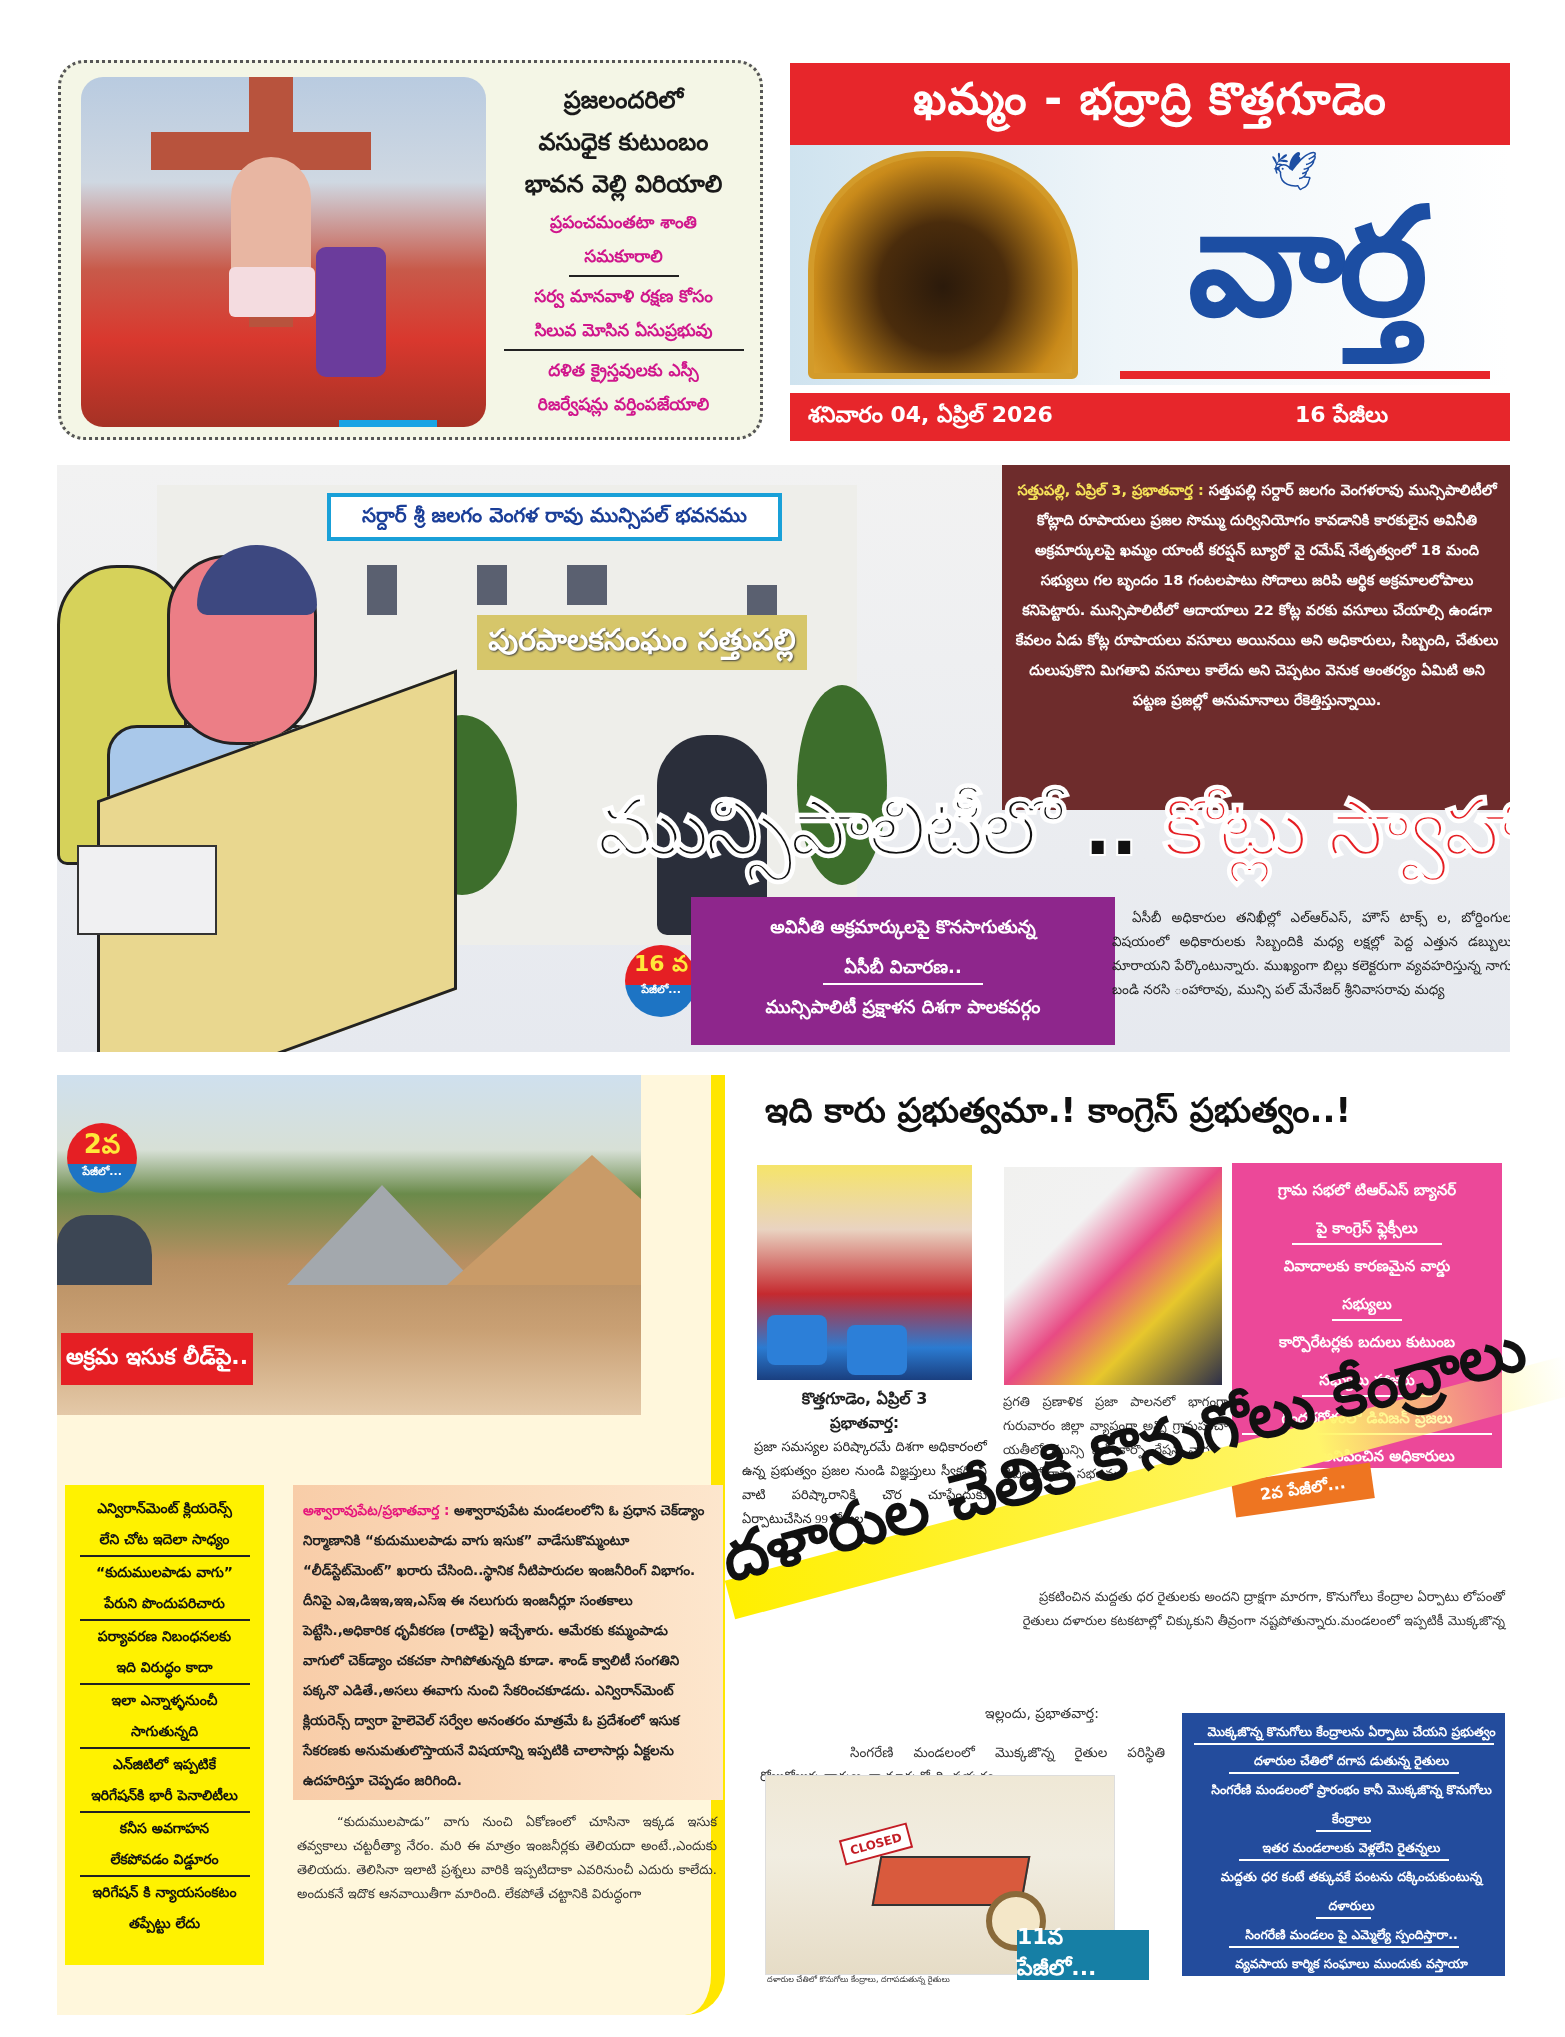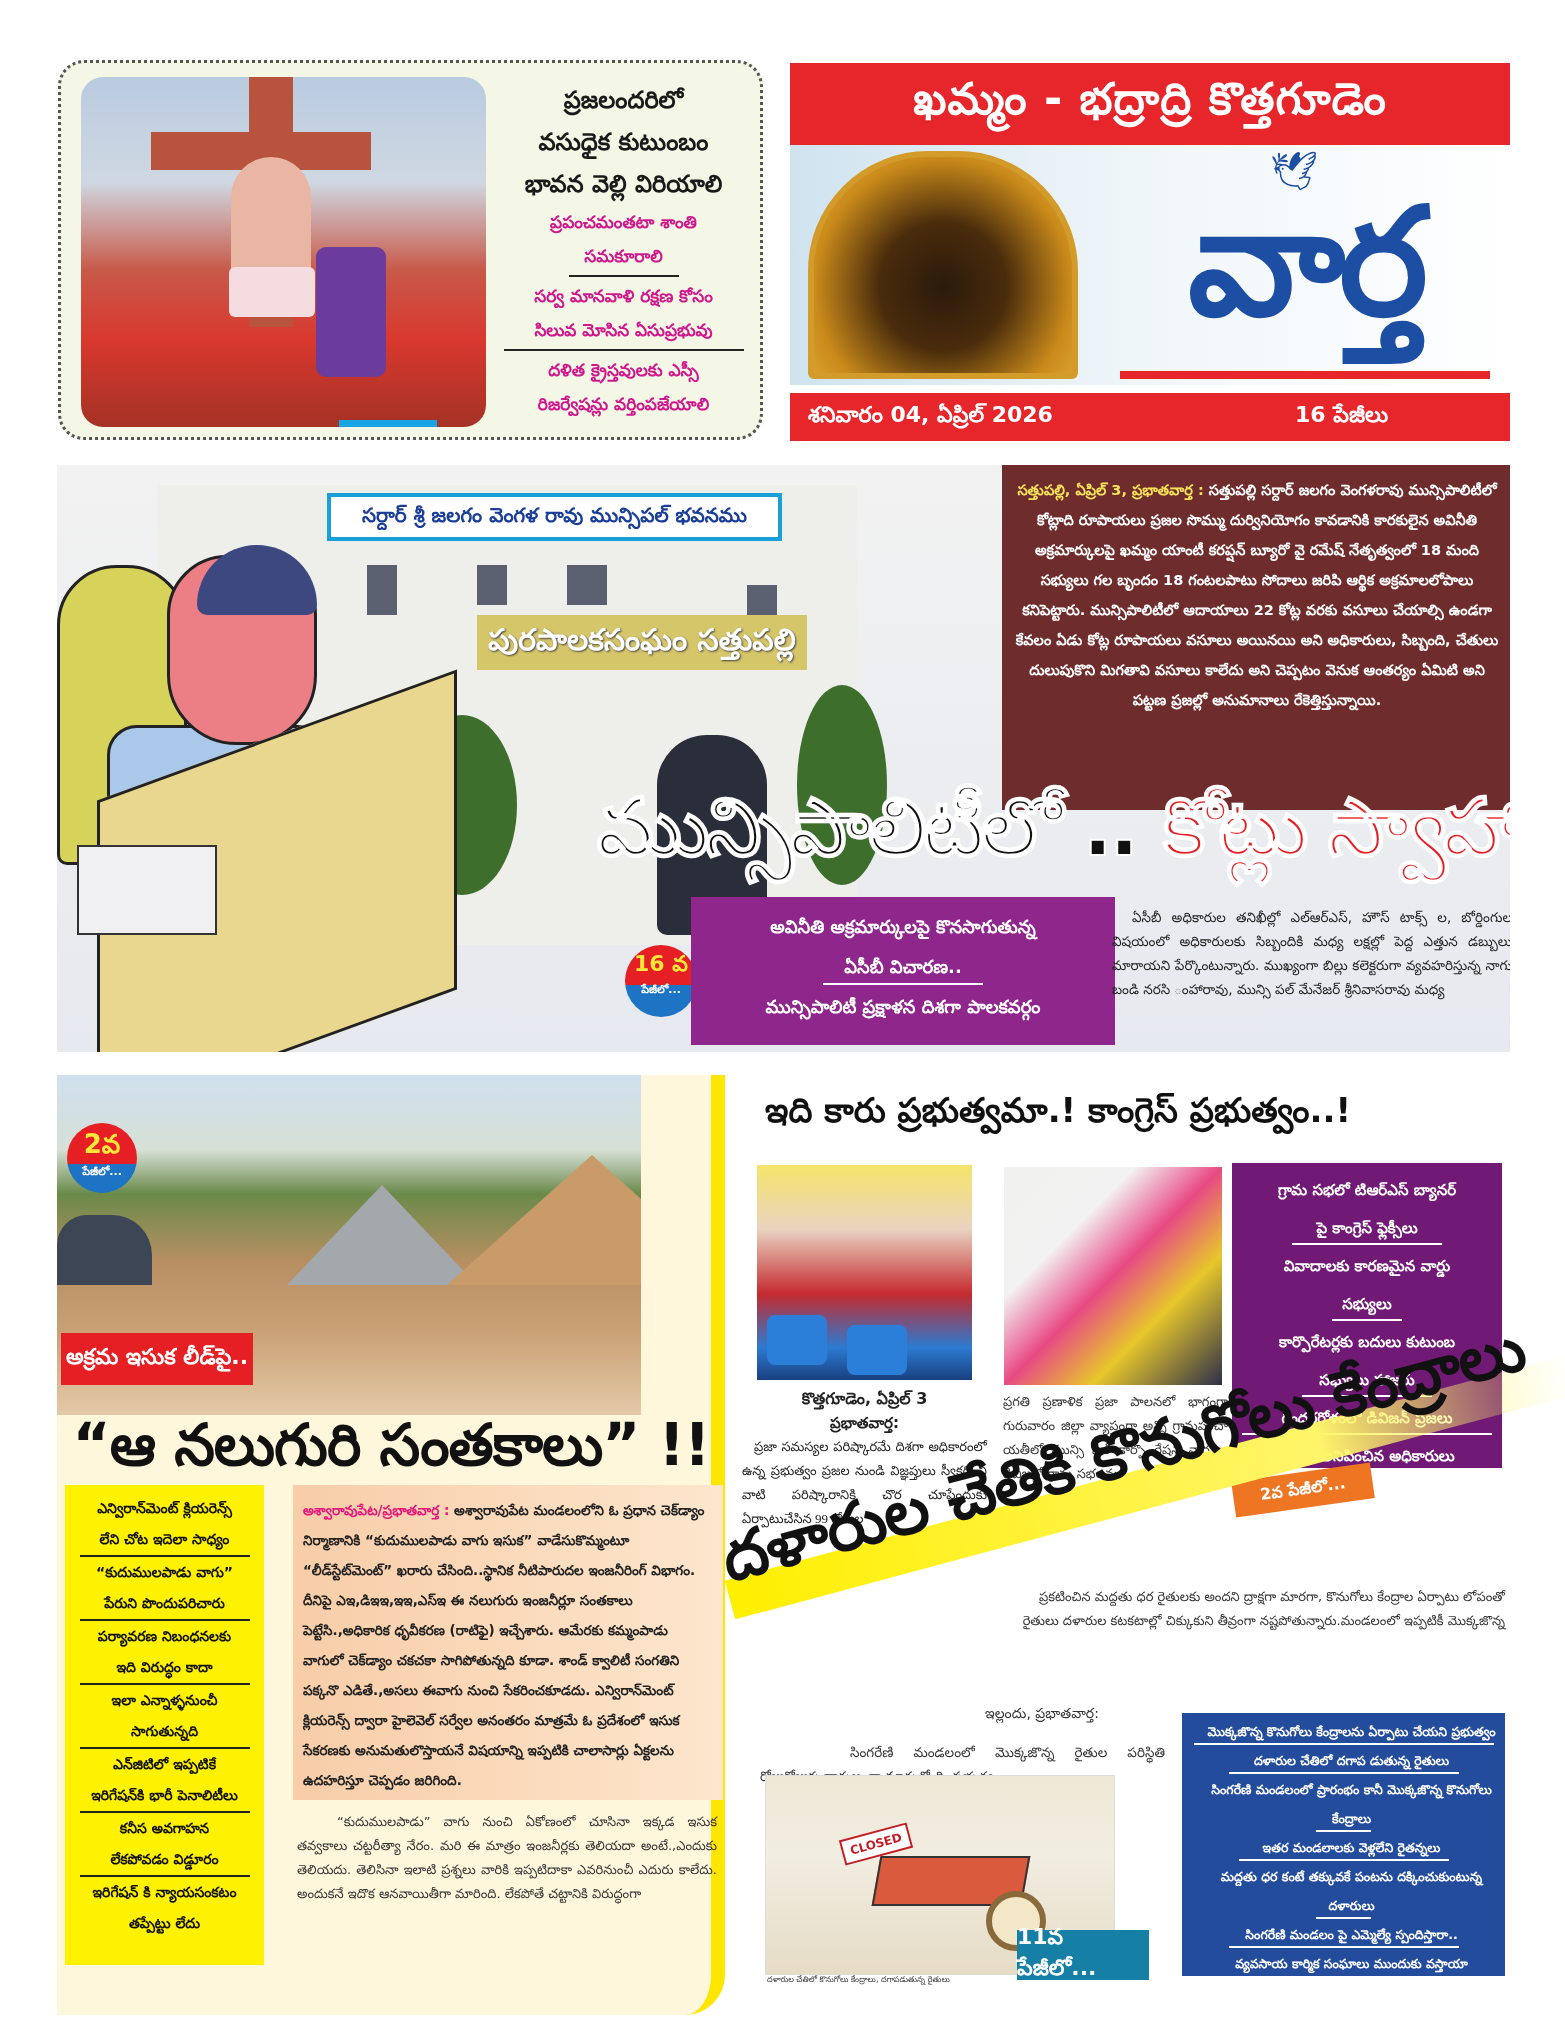--- a/index.html
+++ b/index.html
@@ -77,21 +77,21 @@
   #sand-body { left: 240px; top: 735px; width: 420px; font-size: 13px; line-height: 24px; color: #333; text-align: justify; text-indent: 40px; }
 
   
   #cong-head { left: 765px; top: 1085px; width: 790px; height: 50px; font-size: 34px; font-weight: bold; color: #111; white-space: nowrap; line-height: 50px; }
   #cong-photo1 { left: 757px; top: 1165px; width: 215px; height: 215px; background: linear-gradient(180deg, #f5e46a 0%, #e9d3c1 30%, #c52a2f 60%, #2b7bd1 85%, #1a3f80 100%); overflow: hidden; }
   #cong-photo2 { left: 1004px; top: 1167px; width: 218px; height: 218px; background: linear-gradient(135deg, #f1f1ef 0%, #f2f2f2 30%, #e84a84 50%, #e7c72c 70%, #2d2f48 100%); overflow: hidden; }
   .chair-blue { border-radius: 8px; background: #2c7fd8; }
   #cong-cap1 { left: 742px; top: 1387px; width: 245px; font-size: 14px; text-align: center; color: #222; line-height: 24px; }
   #cong-cap1 .body { text-align: justify; text-indent: 12px; font-size: 13px; line-height: 24px; font-family: Liberation Serif, serif; }
   #cong-cap2 { left: 1003px; top: 1390px; width: 225px; font-size: 13px; line-height: 24px; color: #333; text-align: justify; }
-  #cong-green { left: 1232px; top: 1163px; width: 270px; height: 305px; background: #701a75; color: #fff; text-align: center; font-size: 15px; font-weight: bold; padding-top: 8px; }
+  #cong-green { left: 1232px; top: 1163px; width: 270px; height: 305px; background: #ec4899; color: #fff; text-align: center; font-size: 15px; font-weight: bold; padding-top: 8px; }
   .g-line { line-height: 38px; white-space: nowrap; }
   .g-rule { height: 2px; background: #fff; margin: -4px auto 2px; }
   #cong-badge { left: 1233px; top: 1472px; width: 140px; height: 36px; background: #ee7521; color: #fff; font-weight: bold; font-size: 16px; display: flex; align-items: center; justify-content: center; transform: rotate(-8deg); }
 
   
   #yellow-stripe { left: 730px; top: 1580px; width: 870px; height: 40px; background: linear-gradient(90deg, #ffef00 0%, #fff56a 70%, rgba(255,255,255,0) 100%); transform: rotate(-15deg); transform-origin: left; }
   #proc-headline { left: 750px; top: 1520px; width: 780px; height: 140px; font-size: 64px; font-weight: bold; color: #111; white-space: nowrap; transform: rotate(-15deg); transform-origin: left bottom; letter-spacing: -1px; }
   #proc-right-body { left: 1000px; top: 1585px; width: 505px; font-size: 13px; line-height: 24px; color: #333; text-align: right; }
   #proc-dateline { left: 985px; top: 1705px; width: 190px; font-size: 14px; color: #333; }
   #proc-left-body { left: 760px; top: 1728px; width: 405px; font-size: 13.5px; line-height: 24px; color: #333; text-align: justify; text-indent: 90px; margin-top: 12px; }
@@ -189,21 +189,20 @@
   <div id="sand-photo" class="abs">
     <div class="abs pile-grey"></div>
     <div class="abs pile-sand"></div>
     <div class="abs tarp"></div>
     <div id="sand-badge" class="abs">
       <div class="num">2వ</div>
       <div class="txt">పేజీలో...</div>
     </div>
     <div id="sand-kicker" class="abs">అక్రమ ఇసుక లీడ్‌పై..</div>
   </div>
-  <div id="sand-headline" class="abs">“ఆ నలుగురి సంతకాలు” !!</div>
   <div id="sand-yellow" class="abs">
     <div class="y-line">ఎన్విరాన్‌మెంట్ క్లియరెన్స్</div>
     <div class="y-line">లేని చోట ఇదెలా సాధ్యం</div>
     <div class="y-rule"></div>
     <div class="y-line">“కుదుములపాడు వాగు”</div>
     <div class="y-line">పేరుని పొందుపరిచారు</div>
     <div class="y-rule"></div>
     <div class="y-line">పర్యావరణ నిబంధనలకు</div>
     <div class="y-line">ఇది విరుద్ధం కాదా</div>
     <div class="y-rule"></div>

